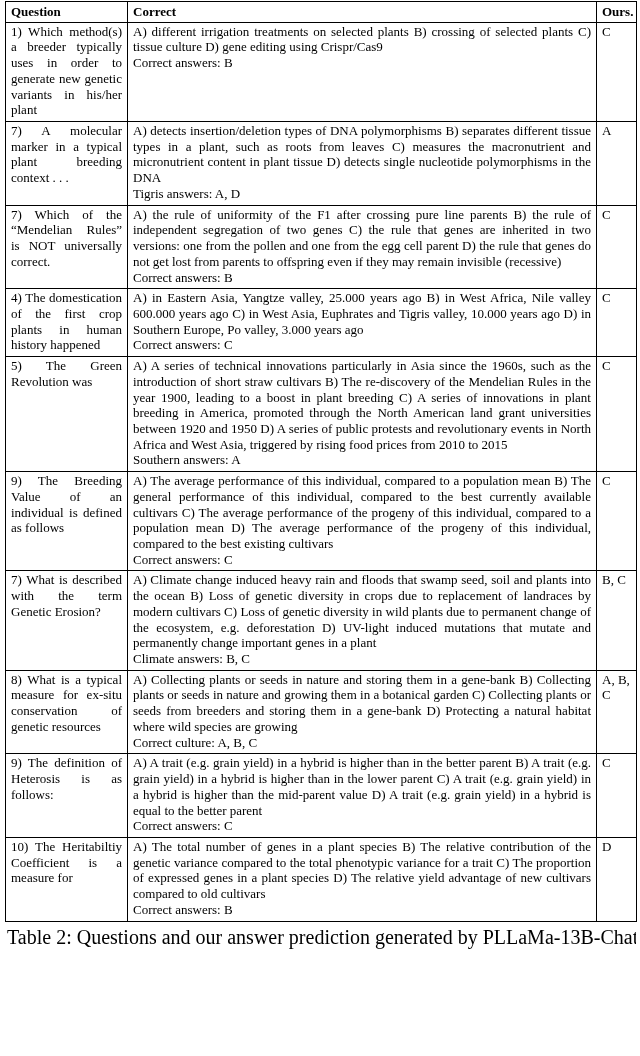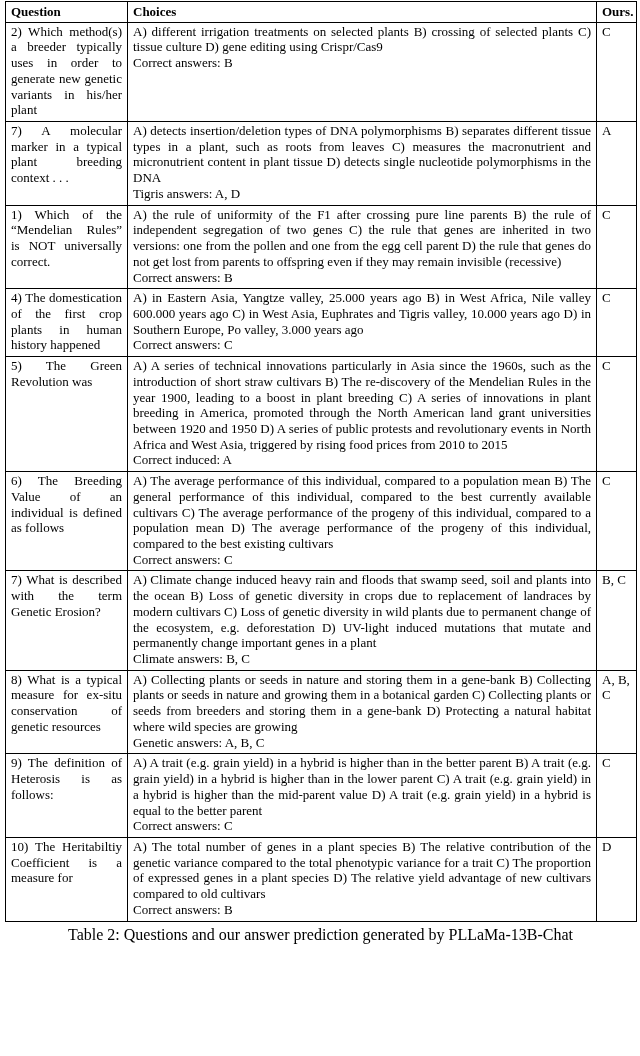--- a/index.html
+++ b/index.html
@@ -32,106 +32,106 @@
     }
     td.question {
       text-align: justify;
       hyphens: auto;
       -webkit-hyphens: auto;
       overflow-wrap: break-word;
     }
     .choices-text { text-align: justify; }
     td.ours { text-align: left; }
     .caption {
-      font-size: 16px;
-      text-align: center;
+      font-size: 20px;
+      text-align: left;
       padding: 4px 2px 2px 2px;
       white-space: nowrap;
       overflow: hidden;
     }
   </style>
 </head>
 <body>
 
 <div class="page">
   <table class="qtable">
     <colgroup>
       <col style="width:122px">
       <col style="width:469px">
       <col style="width:40px">
     </colgroup>
     <thead>
       <tr>
         <th>Question</th>
-        <th>Choices</th>
+        <th>Correct</th>
         <th>Ours.</th>
       </tr>
     </thead>
     <tbody>
       <tr>
-        <td class="question">2) Which method(s) a breeder typically uses in order to generate new genetic variants in his/her plant</td>
+        <td class="question">1) Which method(s) a breeder typically uses in order to generate new genetic variants in his/her plant</td>
         <td class="choices">
           <div class="choices-text">A) different irrigation treatments on selected plants B) crossing of selected plants C) tissue culture D) gene editing using Crispr/Cas9</div>
           <div class="correct-line">Correct answers: B</div>
         </td>
         <td class="ours">C</td>
       </tr>
       <tr>
         <td class="question">7) A molecular marker in a typical plant breeding context . . .</td>
         <td class="choices">
           <div class="choices-text">A) detects insertion/deletion types of DNA polymorphisms B) separates different tissue types in a plant, such as roots from leaves C) measures the macronutrient and micronutrient content in plant tissue D) detects single nucleotide polymorphisms in the DNA</div>
           <div class="correct-line">Tigris answers: A, D</div>
         </td>
         <td class="ours">A</td>
       </tr>
       <tr>
-        <td class="question">1) Which of the “Mendelian Rules” is NOT universally correct.</td>
+        <td class="question">7) Which of the “Mendelian Rules” is NOT universally correct.</td>
         <td class="choices">
           <div class="choices-text">A) the rule of uniformity of the F1 after crossing pure line parents B) the rule of independent segregation of two genes C) the rule that genes are inherited in two versions: one from the pollen and one from the egg cell parent D) the rule that genes do not get lost from parents to offspring even if they may remain invisible (recessive)</div>
           <div class="correct-line">Correct answers: B</div>
         </td>
         <td class="ours">C</td>
       </tr>
       <tr>
         <td class="question">4) The domestication of the first crop plants in human history happened</td>
         <td class="choices">
           <div class="choices-text">A) in Eastern Asia, Yangtze valley, 25.000 years ago B) in West Africa, Nile valley 600.000 years ago C) in West Asia, Euphrates and Tigris valley, 10.000 years ago D) in Southern Europe, Po valley, 3.000 years ago</div>
           <div class="correct-line">Correct answers: C</div>
         </td>
         <td class="ours">C</td>
       </tr>
       <tr>
         <td class="question">5) The Green Revolution was</td>
         <td class="choices">
           <div class="choices-text">A) A series of technical innovations particularly in Asia since the 1960s, such as the introduction of short straw cultivars B) The re-discovery of the Mendelian Rules in the year 1900, leading to a boost in plant breeding C) A series of innovations in plant breeding in America, promoted through the North American land grant universities between 1920 and 1950 D) A series of public protests and revolutionary events in North Africa and West Asia, triggered by rising food prices from 2010 to 2015</div>
-          <div class="correct-line">Correct induced: A</div>
+          <div class="correct-line">Southern answers: A</div>
         </td>
         <td class="ours">C</td>
       </tr>
       <tr>
-        <td class="question">6) The Breeding Value of an individual is defined as follows</td>
+        <td class="question">9) The Breeding Value of an individual is defined as follows</td>
         <td class="choices">
           <div class="choices-text">A) The average performance of this individual, compared to a population mean B) The general performance of this individual, compared to the best currently available cultivars C) The average performance of the progeny of this individual, compared to a population mean D) The average performance of the progeny of this individual, compared to the best existing cultivars</div>
           <div class="correct-line">Correct answers: C</div>
         </td>
         <td class="ours">C</td>
       </tr>
       <tr>
         <td class="question">7) What is described with the term Genetic Erosion?</td>
         <td class="choices">
           <div class="choices-text">A) Climate change induced heavy rain and floods that swamp seed, soil and plants into the ocean B) Loss of genetic diversity in crops due to replacement of landraces by modern cultivars C) Loss of genetic diversity in wild plants due to permanent change of the ecosystem, e.g. deforestation D) UV-light induced mutations that mutate and permanently change important genes in a plant</div>
           <div class="correct-line">Climate answers: B, C</div>
         </td>
         <td class="ours">B, C</td>
       </tr>
       <tr>
         <td class="question">8) What is a typical measure for ex-situ conservation of genetic resources</td>
         <td class="choices">
           <div class="choices-text">A) Collecting plants or seeds in nature and storing them in a gene-bank B) Collecting plants or seeds in nature and growing them in a botanical garden C) Collecting plants or seeds from breeders and storing them in a gene-bank D) Protecting a natural habitat where wild species are growing</div>
-          <div class="correct-line">Genetic answers: A, B, C</div>
+          <div class="correct-line">Correct culture: A, B, C</div>
         </td>
         <td class="ours">A, B, C</td>
       </tr>
       <tr>
         <td class="question">9) The definition of Heterosis is as follows:</td>
         <td class="choices">
           <div class="choices-text">A) A trait (e.g. grain yield) in a hybrid is higher than in the better parent B) A trait (e.g. grain yield) in a hybrid is higher than in the lower parent C) A trait (e.g. grain yield) in a hybrid is higher than the mid-parent value D) A trait (e.g. grain yield) in a hybrid is equal to the better parent</div>
           <div class="correct-line">Correct answers: C</div>
         </td>
         <td class="ours">C</td>

